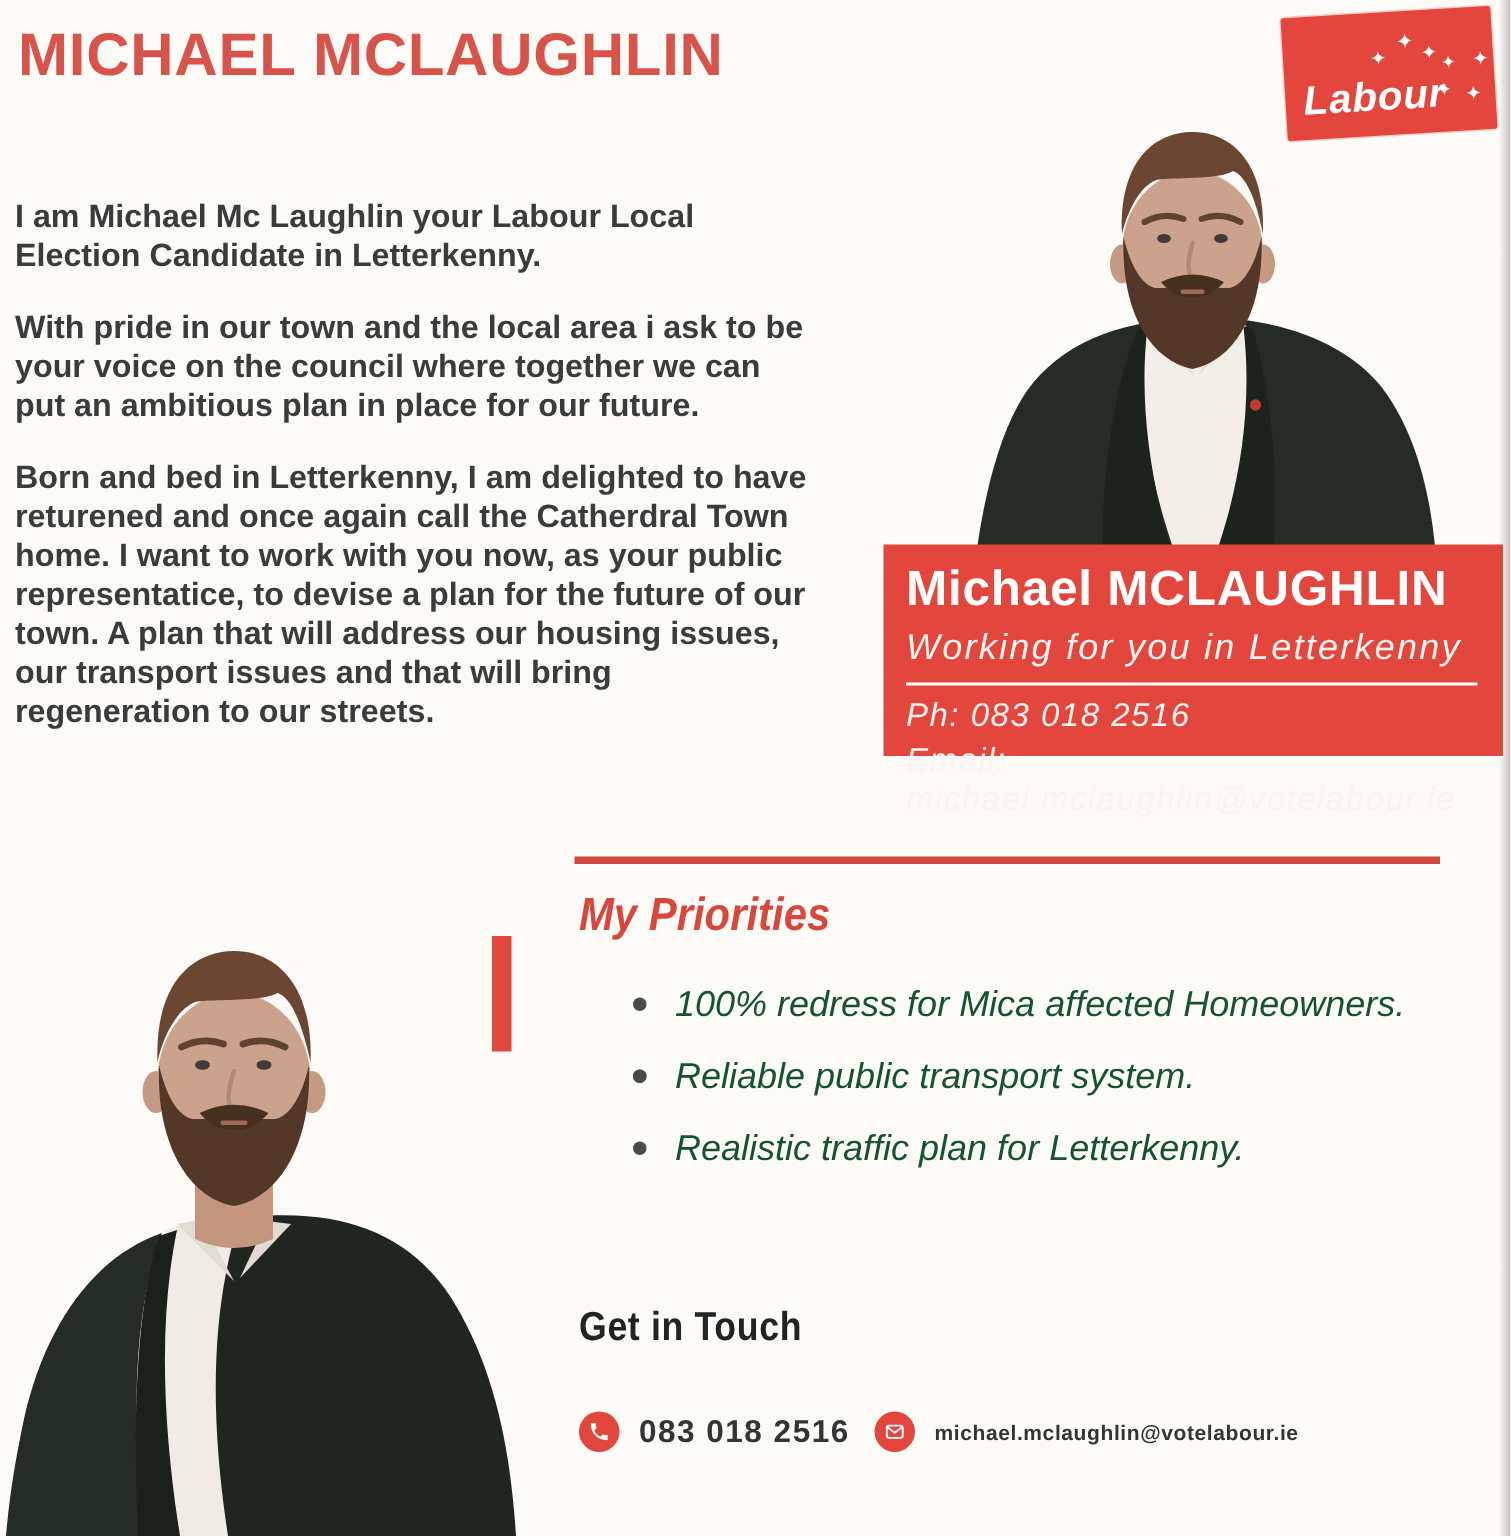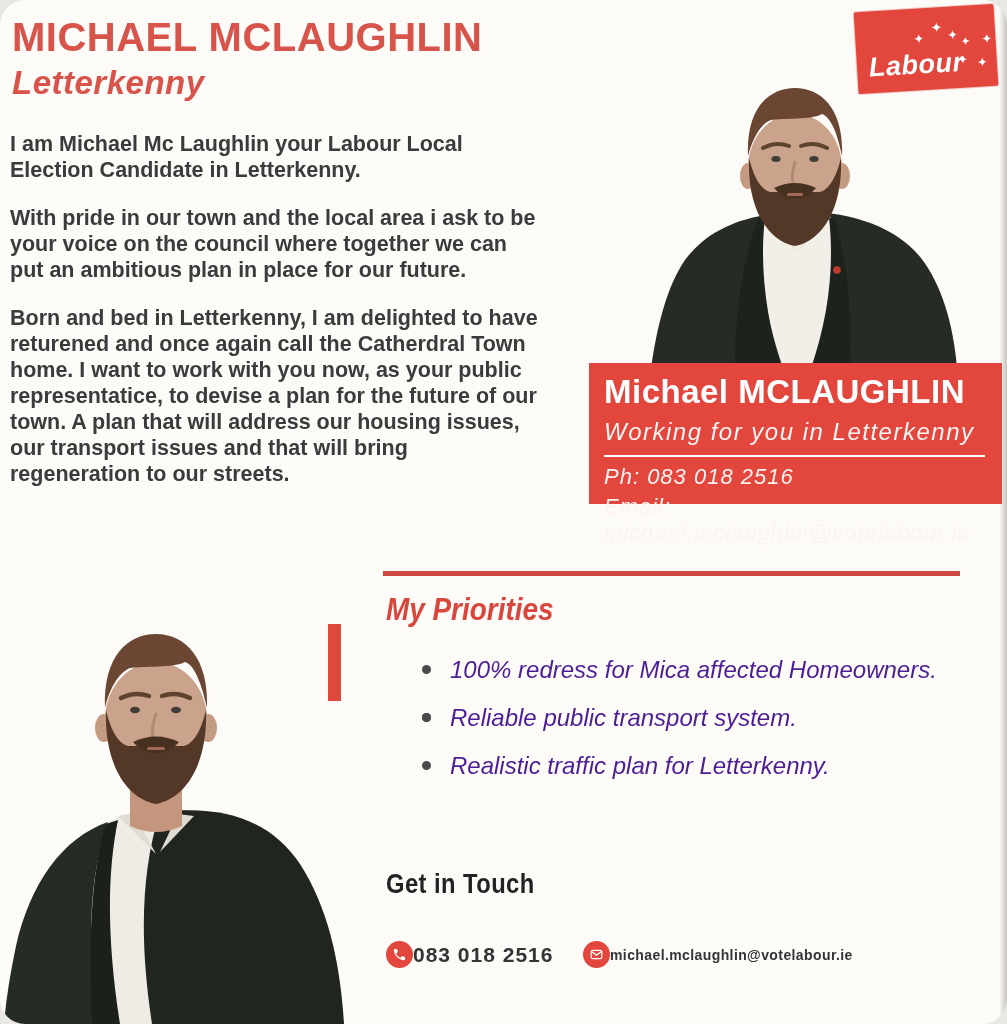--- a/index.html
+++ b/index.html
@@ -1,20 +1,19 @@
 <!DOCTYPE html>
 <html><head>
 <meta charset="utf-8">
 <style>
   html,body{margin:0;padding:0;background:#e9e7e4;}
   .page{
     position:relative;width:1007px;height:1024px;overflow:hidden;
     background:#fcfbf8;
     font-family:"Liberation Sans", sans-serif;
-    border-radius:25px;
   }
   
   .header{position:absolute;left:12px;top:16px;}
   .title{
     font-size:40px;font-weight:700;color:#d8544b;line-height:1.05;
     letter-spacing:.5px;margin:0;
   }
   .subtitle{
     font-size:33px;font-weight:700;font-style:italic;color:#d8544b;
     margin-top:6px;letter-spacing:.5px;
@@ -50,32 +49,32 @@
   .section-line{position:absolute;left:383px;top:571px;width:577px;height:5px;background:#cb493f;}
   .red-vbar{position:absolute;left:328px;top:624px;width:13px;height:77px;background:#e0473d;}
   .priorities-heading{
     position:absolute;left:386px;top:592px;font-size:31px;font-weight:700;
     font-style:italic;color:#d8463c;transform:scaleX(.9);transform-origin:left;
     letter-spacing:0;
   }
   .bullets{position:absolute;left:420px;top:656px;width:580px;list-style:none;margin:0;padding:0;}
   .bullets li{
     position:relative;padding-left:30px;margin-bottom:21px;
-    font-size:24px;font-style:italic;font-weight:500;color:#4c1d95;line-height:27px;
+    font-size:24px;font-style:italic;font-weight:500;color:#14532d;line-height:27px;
   }
   .bullets li .dot{
     position:absolute;left:2px;top:9px;width:9px;height:9px;border-radius:50%;
     background:#4a4a4a;
   }
   .portrait-bottom{position:absolute;left:0px;top:616px;width:378px;height:408px;z-index:1;}
   .git-heading{
     position:absolute;left:386px;top:869px;font-size:27px;font-weight:700;
     color:#232323;transform:scaleX(.88);transform-origin:left;letter-spacing:.5px;
   }
-  .contact-row{position:absolute;display:flex;align-items:center;}
+  .contact-row{position:absolute;display:flex;align-items:center;gap:13px;}
   .row-phone{left:386px;top:941px;}
   .row-email{left:583px;top:941px;}
   .row-x{left:386px;top:1032px;}
   .icon-circle{
     width:27px;height:27px;border-radius:50%;background:#e2463c;
     display:flex;align-items:center;justify-content:center;flex:0 0 auto;
   }
   .contact-text{font-size:21px;font-weight:700;color:#343434;letter-spacing:1px;}
   .row-email .contact-text,.row-x .contact-text{font-size:14px;letter-spacing:.4px;}
   
@@ -84,21 +83,20 @@
     background:linear-gradient(to right, rgba(110,104,98,0), rgba(110,104,98,.38));
   }
 </style>
 </head>
 <body>
 
 <div class="page">
 
   <div class="header">
     <div class="title">MICHAEL MCLAUGHLIN</div>
-    <div class="subtitle">Letterkenny</div>
   </div>
 
   <div class="labour-logo">
     <span class="logo-text">Labour</span>
     <span class="star" style="left:58px;top:24px;font-size:13px;">✦</span>
     <span class="star" style="left:76px;top:13px;font-size:14px;">✦</span>
     <span class="star" style="left:92px;top:22px;font-size:13px;">✦</span>
     <span class="star" style="left:105px;top:30px;font-size:12px;">✦</span>
     <span class="star" style="left:126px;top:28px;font-size:13px;">✦</span>
     <span class="star" style="left:101px;top:48px;font-size:12px;">✦</span>

